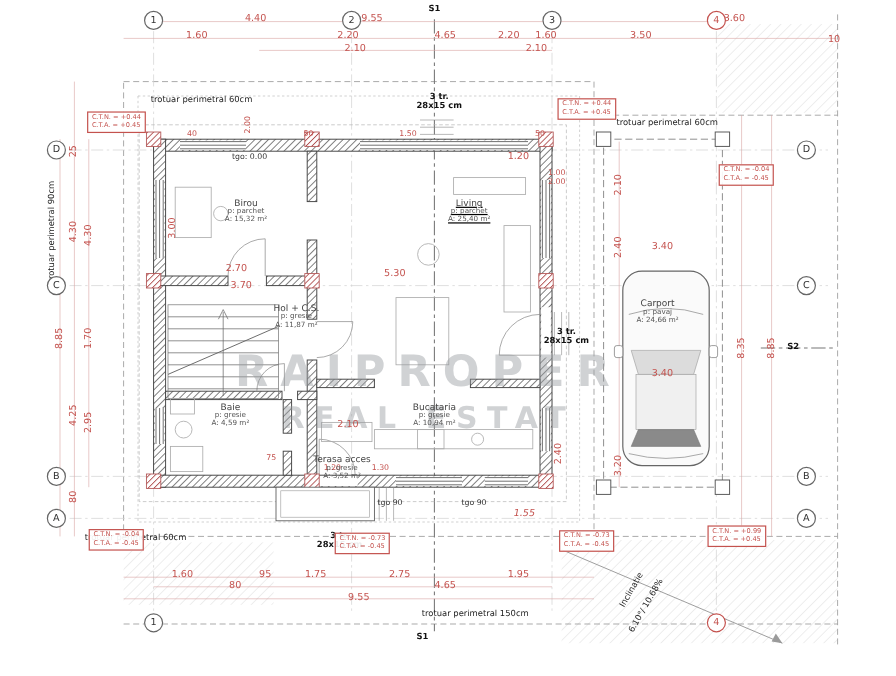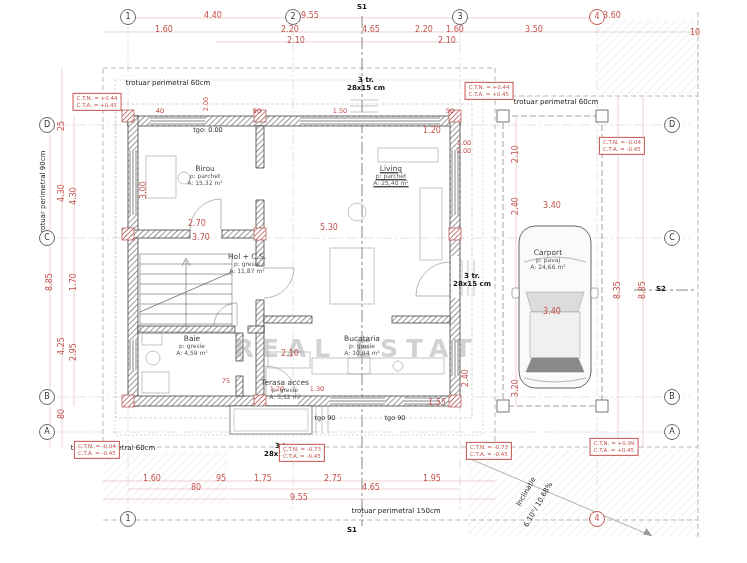--- a/index.html
+++ b/index.html
@@ -192,20 +192,21 @@
       <path d="M316,406 V434 M322,406 V434 M328,406 V434" stroke="#8a8a8a" stroke-width="0.5"></path>
     </g>
 
     <g>
       <line x1="468" y1="458" x2="652" y2="536" stroke="#9a9a9a" stroke-width="0.8"></line>
       <path d="M652,536 l-9,-1.5 l3.5,-6.5 Z" fill="#9a9a9a"></path>
     </g>
   </svg>
 
   <div id="wm">
+    <div class="l1">RAIPROPER</div>
     <div class="l2">REAL ESTAT</div>
   </div>
 
   <div id="labels">
       <div class="lbl dim" style="left: 213px; top: 16px;">4.40</div>
       <div class="lbl dim" style="left: 310px; top: 16px;">9.55</div>
       <div class="lbl dim" style="left: 612px; top: 16px;">3.60</div>
       <div class="lbl dim" style="left: 164px; top: 30px;">1.60</div>
       <div class="lbl dim" style="left: 290px; top: 30px;">2.20</div>
       <div class="lbl dim" style="left: 371px; top: 30px;">4.65</div>
@@ -232,21 +233,21 @@
       <div class="lbl dim" style="left: 74px; top: 352px; transform: translate(-50%, -50%) rotate(-90deg);">2.95</div>
       <div class="lbl dim" style="left: 144px; top: 190px; transform: translate(-50%, -50%) rotate(-90deg);">3.00</div>
       <div class="lbl dims" style="left: 207px; top: 104px; transform: translate(-50%, -50%) rotate(-90deg);">2.00</div>
       <div class="lbl dim" style="left: 201px; top: 206px; margin-top: 32px;">3.70</div>
       <div class="lbl dim" style="left: 197px; top: 224px;">2.70</div>
       <div class="lbl dim" style="left: 329px; top: 228px;">5.30</div>
       <div class="lbl dim" style="left: 290px; top: 354px;">2.10</div>
       <div class="lbl dims" style="left: 277px; top: 390px;">1.20</div>
       <div class="lbl dims" style="left: 317px; top: 390px;">1.30</div>
       <div class="lbl dims" style="left: 226px; top: 382px;">75</div>
-      <div class="lbl dim" style="left: 437px; top: 403px; font-style: italic;">1.55</div>
+      <div class="lbl dim" style="left: 437px; top: 428px; font-style: italic;">1.55</div>
       <div class="lbl dim" style="left: 466px; top: 378px; transform: translate(-50%, -50%) rotate(-90deg);">2.40</div>
       <div class="lbl dim" style="left: 516px; top: 154px; transform: translate(-50%, -50%) rotate(-90deg);">2.10</div>
       <div class="lbl dim" style="left: 516px; top: 206px; transform: translate(-50%, -50%) rotate(-90deg);">2.40</div>
       <div class="lbl dim" style="left: 552px; top: 206px;">3.40</div>
       <div class="lbl dim" style="left: 552px; top: 312px;">3.40</div>
       <div class="lbl dim" style="left: 516px; top: 388px; transform: translate(-50%, -50%) rotate(-90deg);">3.20</div>
       <div class="lbl dim" style="left: 618px; top: 290px; transform: translate(-50%, -50%) rotate(-90deg);">8.35</div>
       <div class="lbl dim" style="left: 643px; top: 290px; transform: translate(-50%, -50%) rotate(-90deg);">8.85</div>
       <div class="lbl dim" style="left: 152px; top: 479px;">1.60</div>
       <div class="lbl dim" style="left: 221px; top: 479px;">95</div>

